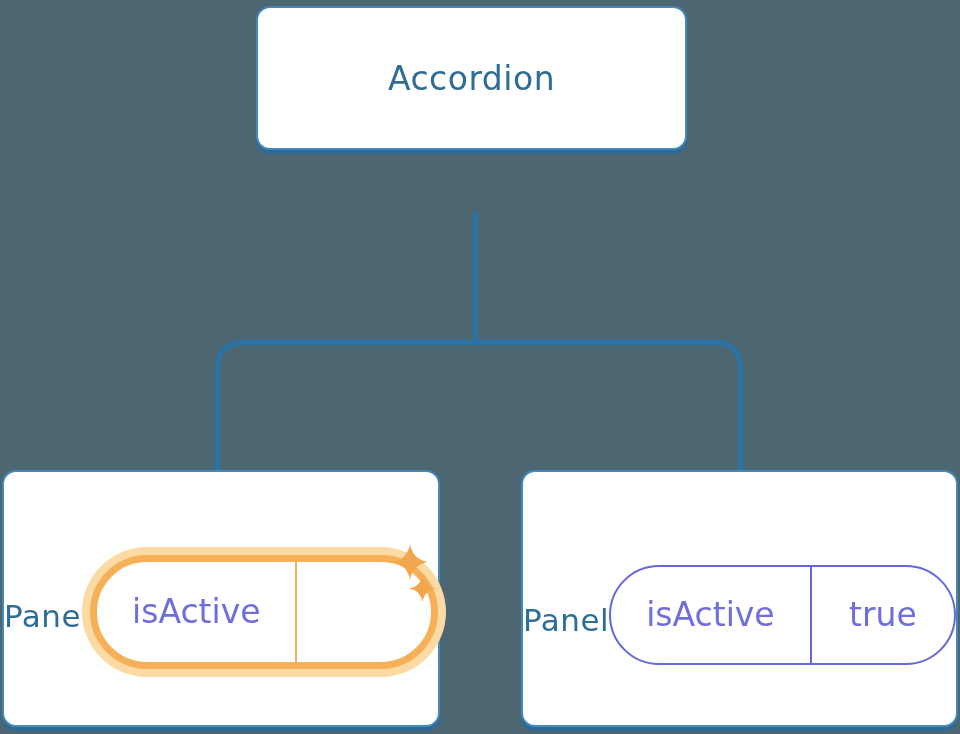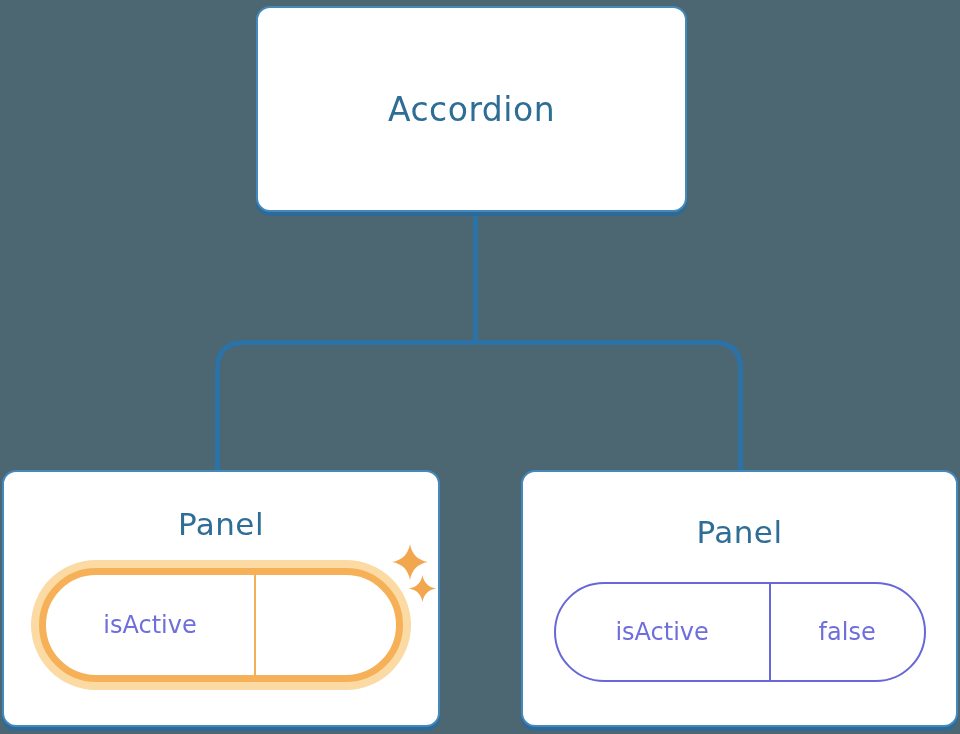--- a/index.html
+++ b/index.html
@@ -19,32 +19,32 @@
   .node-box {
     position: absolute;
     background: #ffffff;
     border: 2px solid #4389BB;
     border-radius: 14px;
     box-shadow: 0 4px 0 #2E6A97;
     box-sizing: border-box;
   }
   .accordion-box {
     left: 256px; top: 6px;
-    width: 431px; height: 206px;
+    width: 431px; height: 144px;
     display: flex; align-items: center; justify-content: center;
   }
   .node-title {
     color: #2E6D96;
     font-size: 33px;
     font-weight: 500;
     letter-spacing: 0.5px;
   }
   .panel-box {
     display: flex;
-    flex-direction: column;
+    flex-direction: row;
     align-items: center;
   }
   .panel-left  { left: 2px;   top: 470px; width: 438px; height: 257px; }
   .panel-right { left: 521px; top: 470px; width: 437px; height: 257px; }
   .panel-title {
     color: #2E6D96;
     font-size: 31px;
     font-weight: 500;
     letter-spacing: 0.5px;
   }
@@ -65,21 +65,21 @@
   }
   .pill-inactive {
     width: 372px; height: 100px;
     border: 2px solid #6767D9;
     margin-top: 32px;
   }
   .pill-cell {
     display: flex;
     align-items: center;
     justify-content: center;
-    font-size: 24px;
+    font-size: 33px;
     color: #6E6EDC;
     height: 100%;
     box-sizing: border-box;
   }
   .pill-key { width: 60%; }
   .pill-val { flex: 1; }
   .pill-active .pill-key { border-right: 2px solid #F3AE5C; }
   .pill-inactive .pill-key { width: 58.5%; border-right: 2px solid #6767D9; }
   .pill-active .pill-val {
     font-weight: bold;
@@ -120,17 +120,17 @@
       <svg class="sparkle-small" viewBox="0 0 24 24" xmlns="http://www.w3.org/2000/svg">
         <path d="M12 0 C13.2 6.8 17.2 10.8 24 12 C17.2 13.2 13.2 17.2 12 24 C10.8 17.2 6.8 13.2 0 12 C6.8 10.8 10.8 6.8 12 0 Z" fill="#F2A64E"></path>
       </svg>
     </div>
   </div>
 
   <div class="node-box panel-box panel-right">
     <span class="panel-title">Panel</span>
     <div class="state-pill pill-inactive">
       <div class="pill-cell pill-key">isActive</div>
-      <div class="pill-cell pill-val">false</div>
+      <div class="pill-cell pill-val">true</div>
     </div>
   </div>
 
 </div>
 
 </body></html>

